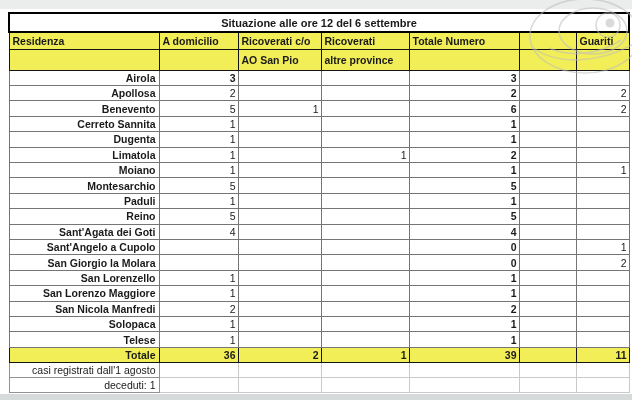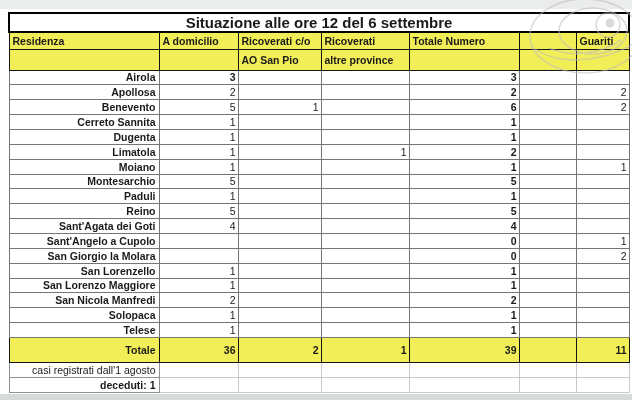--- a/index.html
+++ b/index.html
@@ -8,39 +8,39 @@
   .screen { position:relative; width:632px; height:400px; background:#ffffff; overflow:hidden; }
   .top-strip { position:absolute; left:0; top:0; width:632px; height:9px; background:#ebecec; }
   .bottom-strip { position:absolute; left:0; top:394px; width:632px; height:6px; background:#d6dada; }
 
   table.sheet { position:absolute; left:8px; top:12px; width:620px; height:381px;
     border-collapse:collapse; table-layout:fixed; background:#fff; }
   td { font-size:10.5px; line-height:12px; padding:0 3px; overflow:hidden; white-space:nowrap;
     vertical-align:middle; color:#1a1a1a; }
 
   tr.title-row { height:19px; }
-  td.title-cell { border:2px solid #000; font-weight:bold; text-align:center; font-size:15px; background:#fff; }
+  td.title-cell { border:2px solid #000; font-weight:bold; text-align:center; font-size:11px; background:#fff; }
 
   tr.hdr td { background:#f2ee58; border:1.5px solid #141414; font-weight:bold; }
   tr.hdr1 { height:17px; }
   tr.hdr2 { height:21px; }
 
   tbody td { border:1px solid #757575; height:14px; }
   td.c-name { font-weight:bold; text-align:right; }
   td.c-num { text-align:right; padding-right:2px; }
   td.c-tot { font-weight:bold; }
   td.bold-val { font-weight:bold; }
 
-  tr.total-row { height:25px; }
+  tr.total-row { height:15px; }
   tr.total-row td { background:#f2ee58; border:1.5px solid #141414; font-weight:bold; }
 
   tr.foot { height:15px;text-align:right; }
   tr.foot td { border:1px solid #c9c9c9; background:#fff; }
   tr.foot td:first-child { border-color:#919191; overflow:visible; }
-  tr.foot-deceduti td:first-child { font-weight:bold;padding-left:28px; }
+  tr.foot-deceduti td:first-child { font-weight:normal;padding-left:28px; }
 
   .watermark { position:absolute; left:527px; top:-4px; width:112px; height:86px; opacity:.55; pointer-events:none; }
 </style>
 </head>
 <body>
 
 <div class="screen">
   <div class="top-strip"></div>
   <div class="bottom-strip"></div>
 

